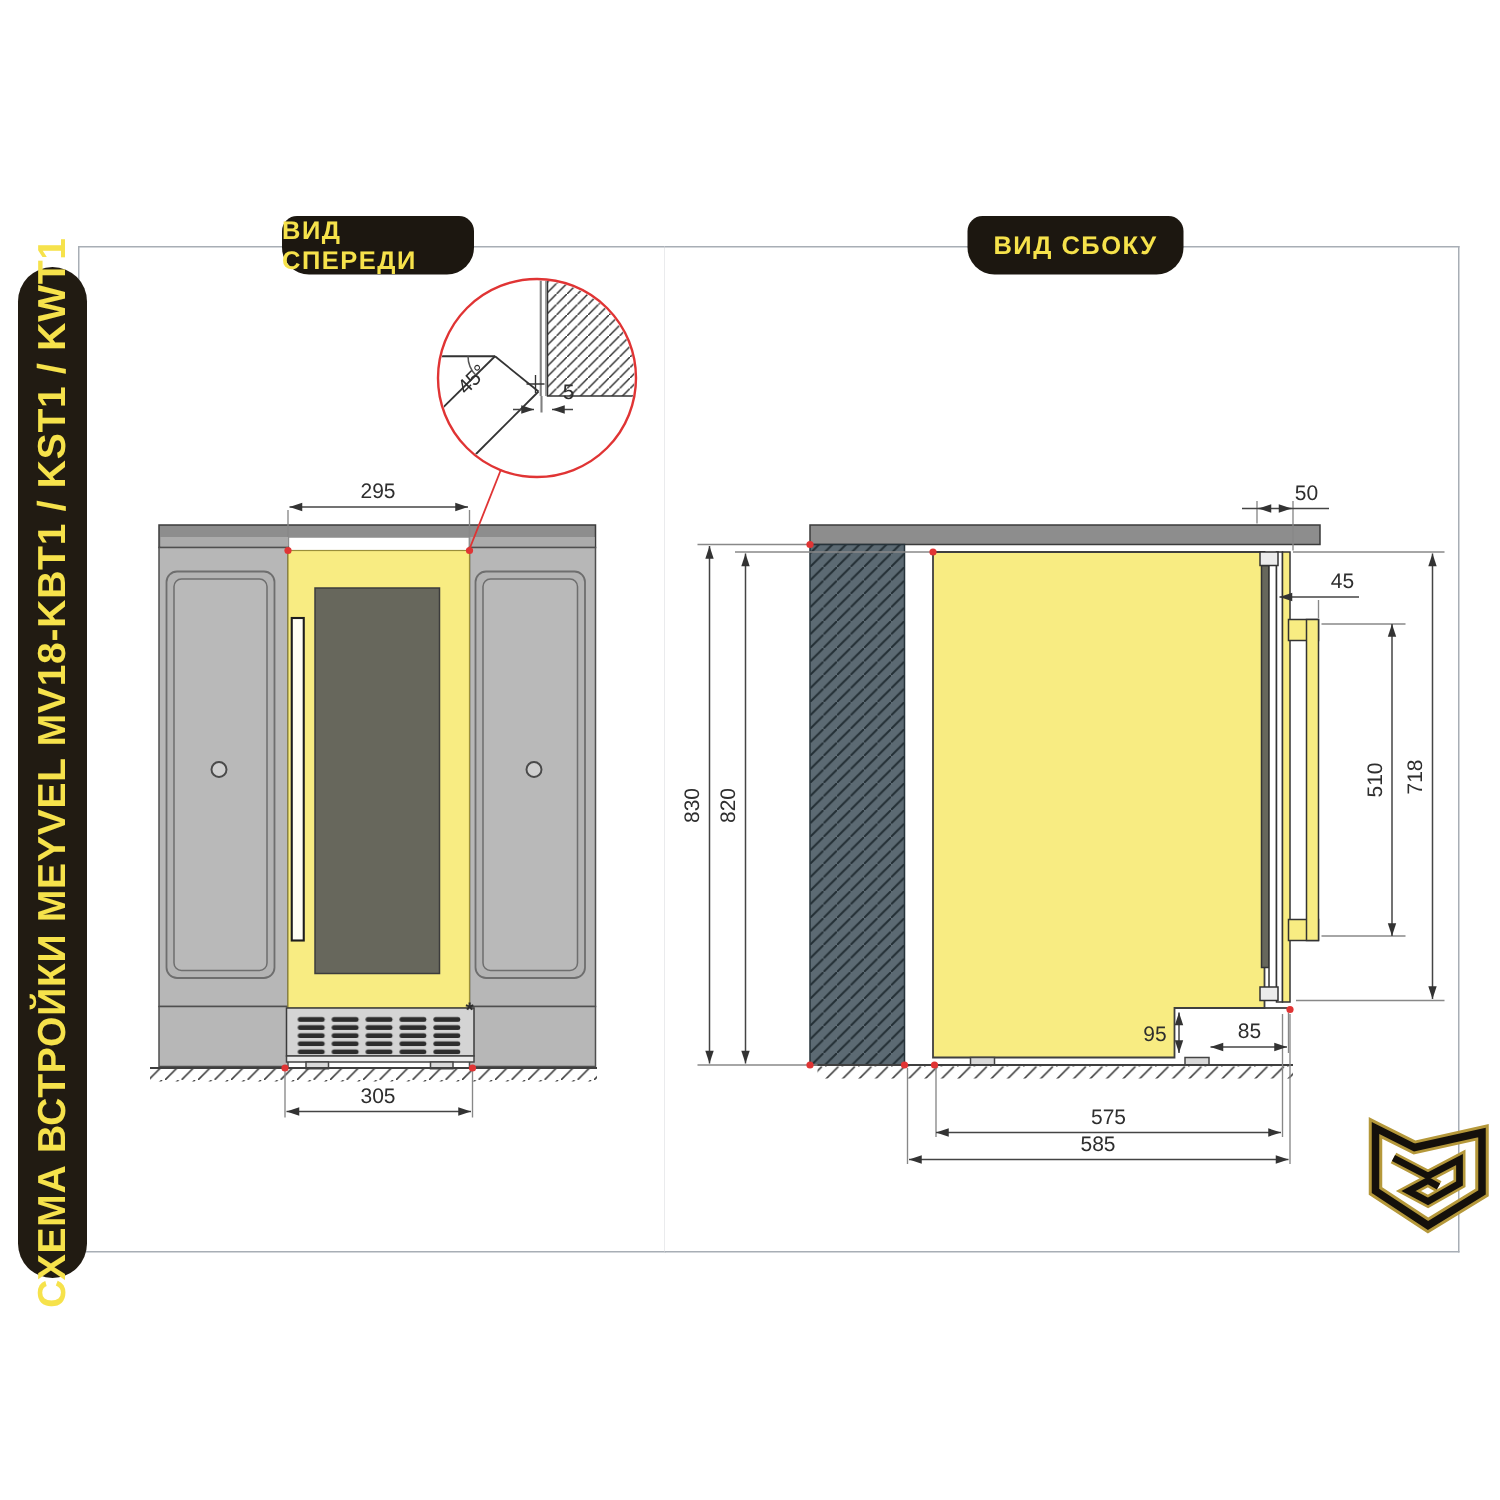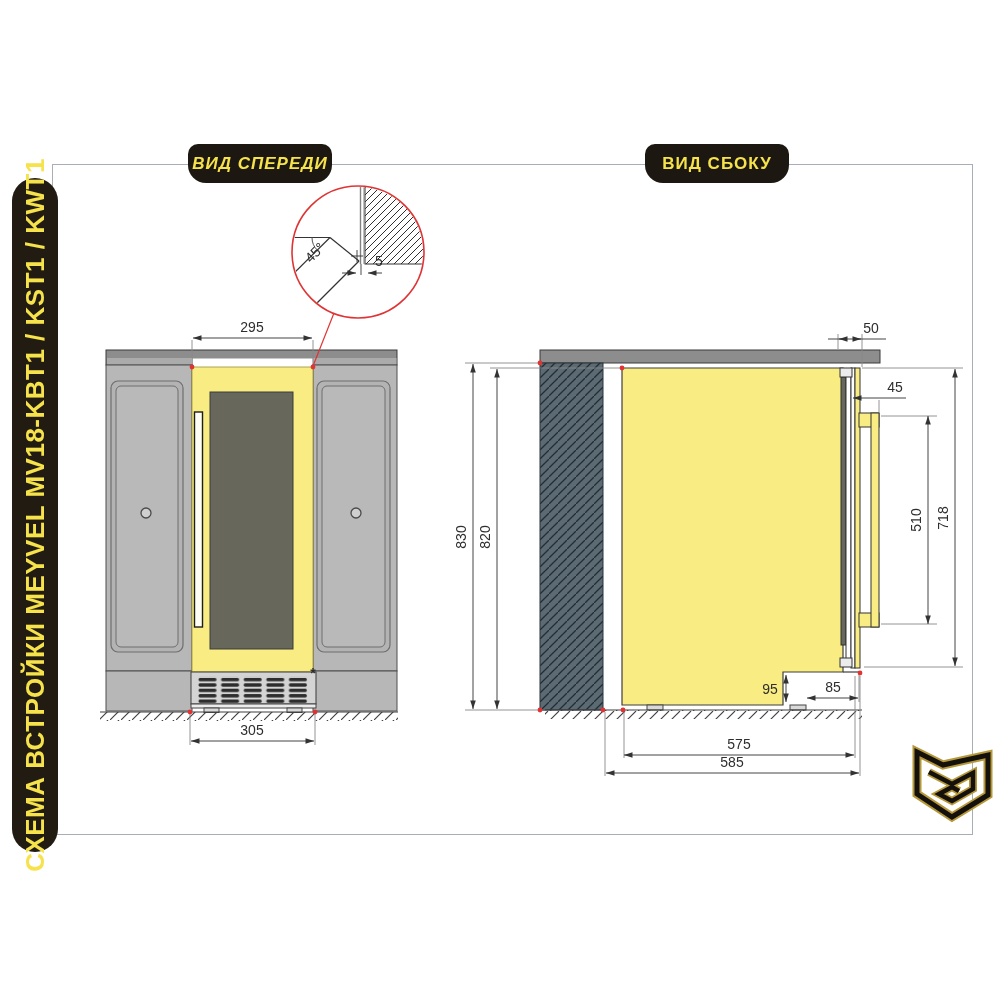--- a/index.html
+++ b/index.html
@@ -8,21 +8,21 @@
   .panel{position:absolute;border:1px solid #a8aeb5;background:#fff;}
   .panel-front{left:52px;top:164px;width:390px;height:669px;}
   .panel-side{left:443px;top:164px;width:529px;height:669px;border-left:none;}
   .sidebar{position:absolute;left:12px;top:178px;width:46px;height:674px;background:#211b12;
            border-radius:24px;z-index:5;}
   .sidebar span{position:absolute;left:50%;top:50%;transform:translate(-50%,-50%) rotate(-90deg);
            white-space:nowrap;color:#f6e24b;font-weight:bold;font-size:26px;letter-spacing:.5px;}
   .badge{position:absolute;top:144px;height:39px;background:#1c1710;color:#f6e24b;
          display:flex;align-items:center;justify-content:center;font-weight:bold;font-size:17px;
          letter-spacing:1px;border-radius:10px 10px 18px 18px;z-index:6;}
-  .badge-front{left:188px;width:144px;font-style:italic;}
+  .badge-front{left:188px;width:128px;}
   .badge-side{left:645px;width:144px;}
   svg.drawing{position:absolute;left:0;top:0;z-index:4;pointer-events:none;
          font-family:"Liberation Sans",sans-serif;}
   svg.drawing text{fill:#2e2e2e;font-size:14px;}
   .note{position:absolute;left:100px;top:802px;z-index:6;font-size:21px;color:#3c3c3c;}
   .note .star{color:#e8322e;font-weight:bold;position:relative;top:-1px;margin-right:2px;}
 </style>
 </head>
 <body>
 

